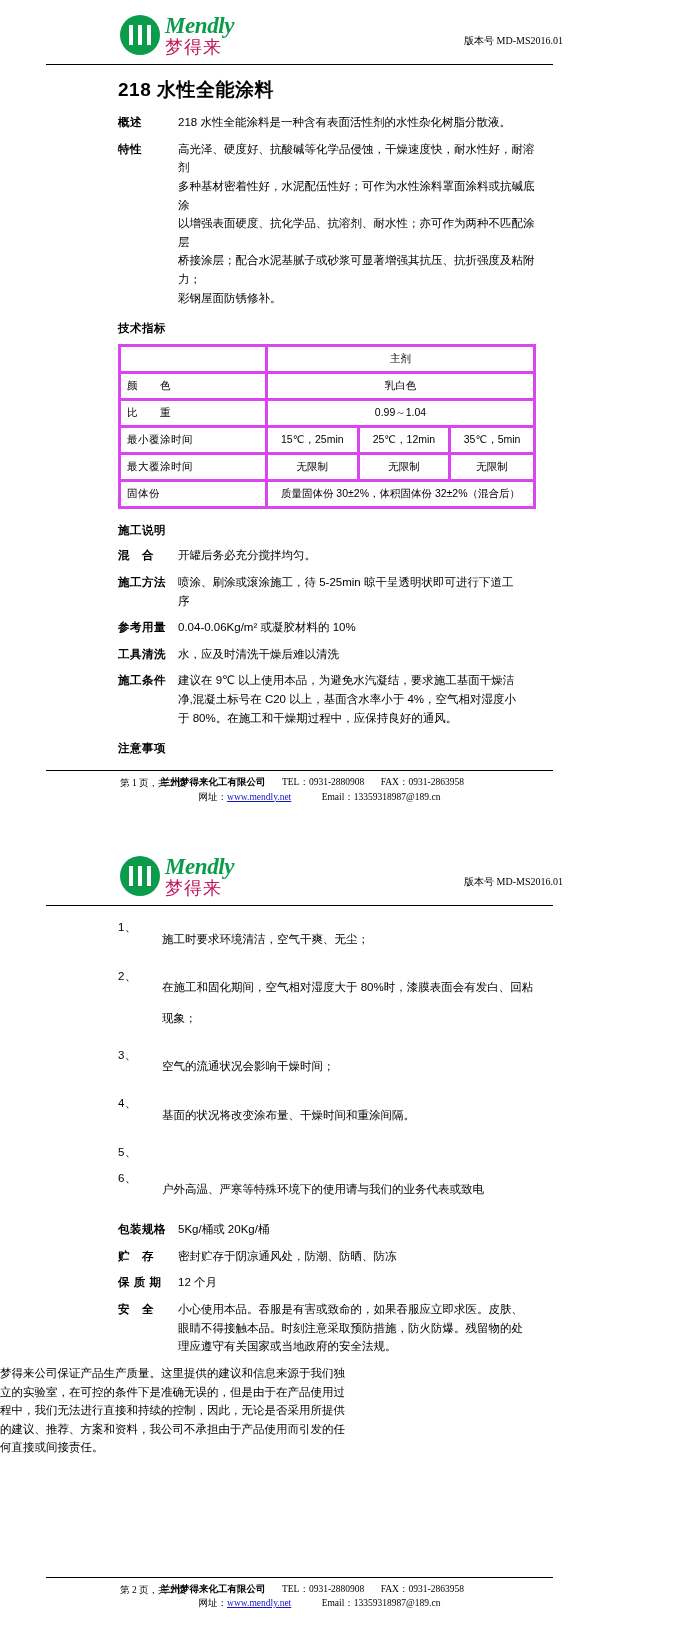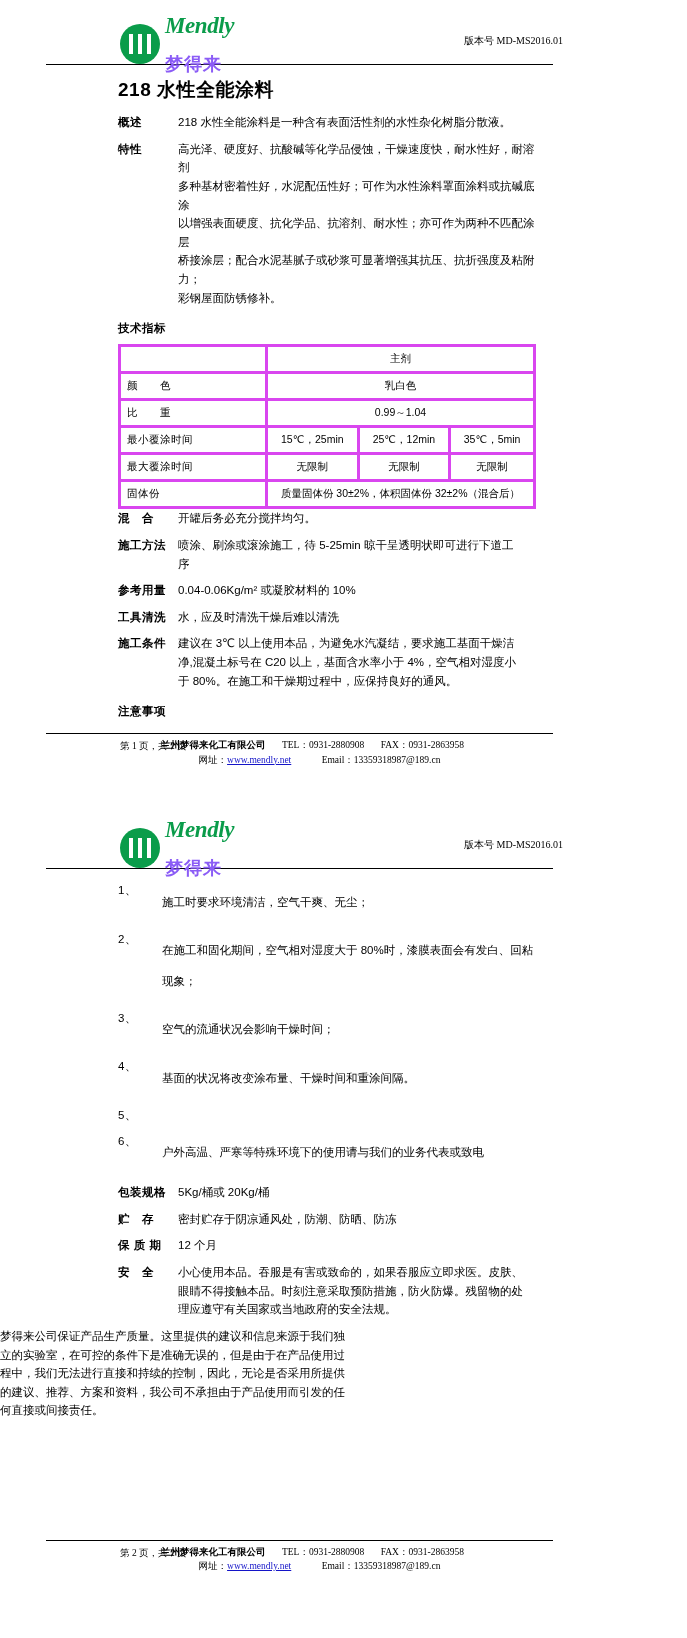--- a/index.html
+++ b/index.html
@@ -60,24 +60,24 @@
   .logo-en {
     font-family: "Liberation Serif", "DejaVu Serif", serif;
     font-size: 23px;
     font-weight: bold;
     font-style: italic;
     color: #0a9c4a;
     letter-spacing: -0.4px;
   }
   .logo-cn {
     font-size: 18px;
-    font-weight: bold;
-    color: #8b5cf6;
+    font-weight: normal;
+    color: #be185d;
     letter-spacing: 1px;
-    margin-top: 18px;
+    margin-top: 1px;
   }
   .version {
     position: absolute;
     right: 36px;
     top: 34px;
     font-family: "Liberation Serif", "DejaVu Serif", serif;
     font-size: 10px;
     color: #000;
   }
   .rule {
@@ -256,20 +256,21 @@
           <td class="ctr">无限制</td>
         </tr>
         <tr>
           <td class="k">固体份</td>
           <td class="ctr" colspan="3">质量固体份 30±2%，体积固体份 32±2%（混合后）</td>
         </tr>
       </tbody>
         </table>
     </div>
 
+    <div class="section-head">施工说明</div>
 
     <div class="row">
       <div class="lbl">混　合</div>
       <div class="val">
         <p>开罐后务必充分搅拌均匀。</p>
       </div>
     </div>
 
     <div class="row">
       <div class="lbl">施工方法</div>
@@ -289,21 +290,21 @@
     <div class="row">
       <div class="lbl">工具清洗</div>
       <div class="val">
         <p>水，应及时清洗干燥后难以清洗</p>
       </div>
     </div>
 
     <div class="row">
       <div class="lbl">施工条件</div>
       <div class="val">
-        <p>建议在 3℃ 以上使用本品，为避免水汽凝结，要求施工基面干燥洁</p>
+        <p>建议在 9℃ 以上使用本品，为避免水汽凝结，要求施工基面干燥洁</p>
         <p>净,混凝土标号在 C20 以上，基面含水率小于 4%，空气相对湿度小</p>
         <p>于 80%。在施工和干燥期过程中，应保持良好的通风。</p>
       </div>
     </div>
 
     <div class="section-head">注意事项</div>
   </div>
 
   <div class="footer">
     <div class="rule-f"></div>

